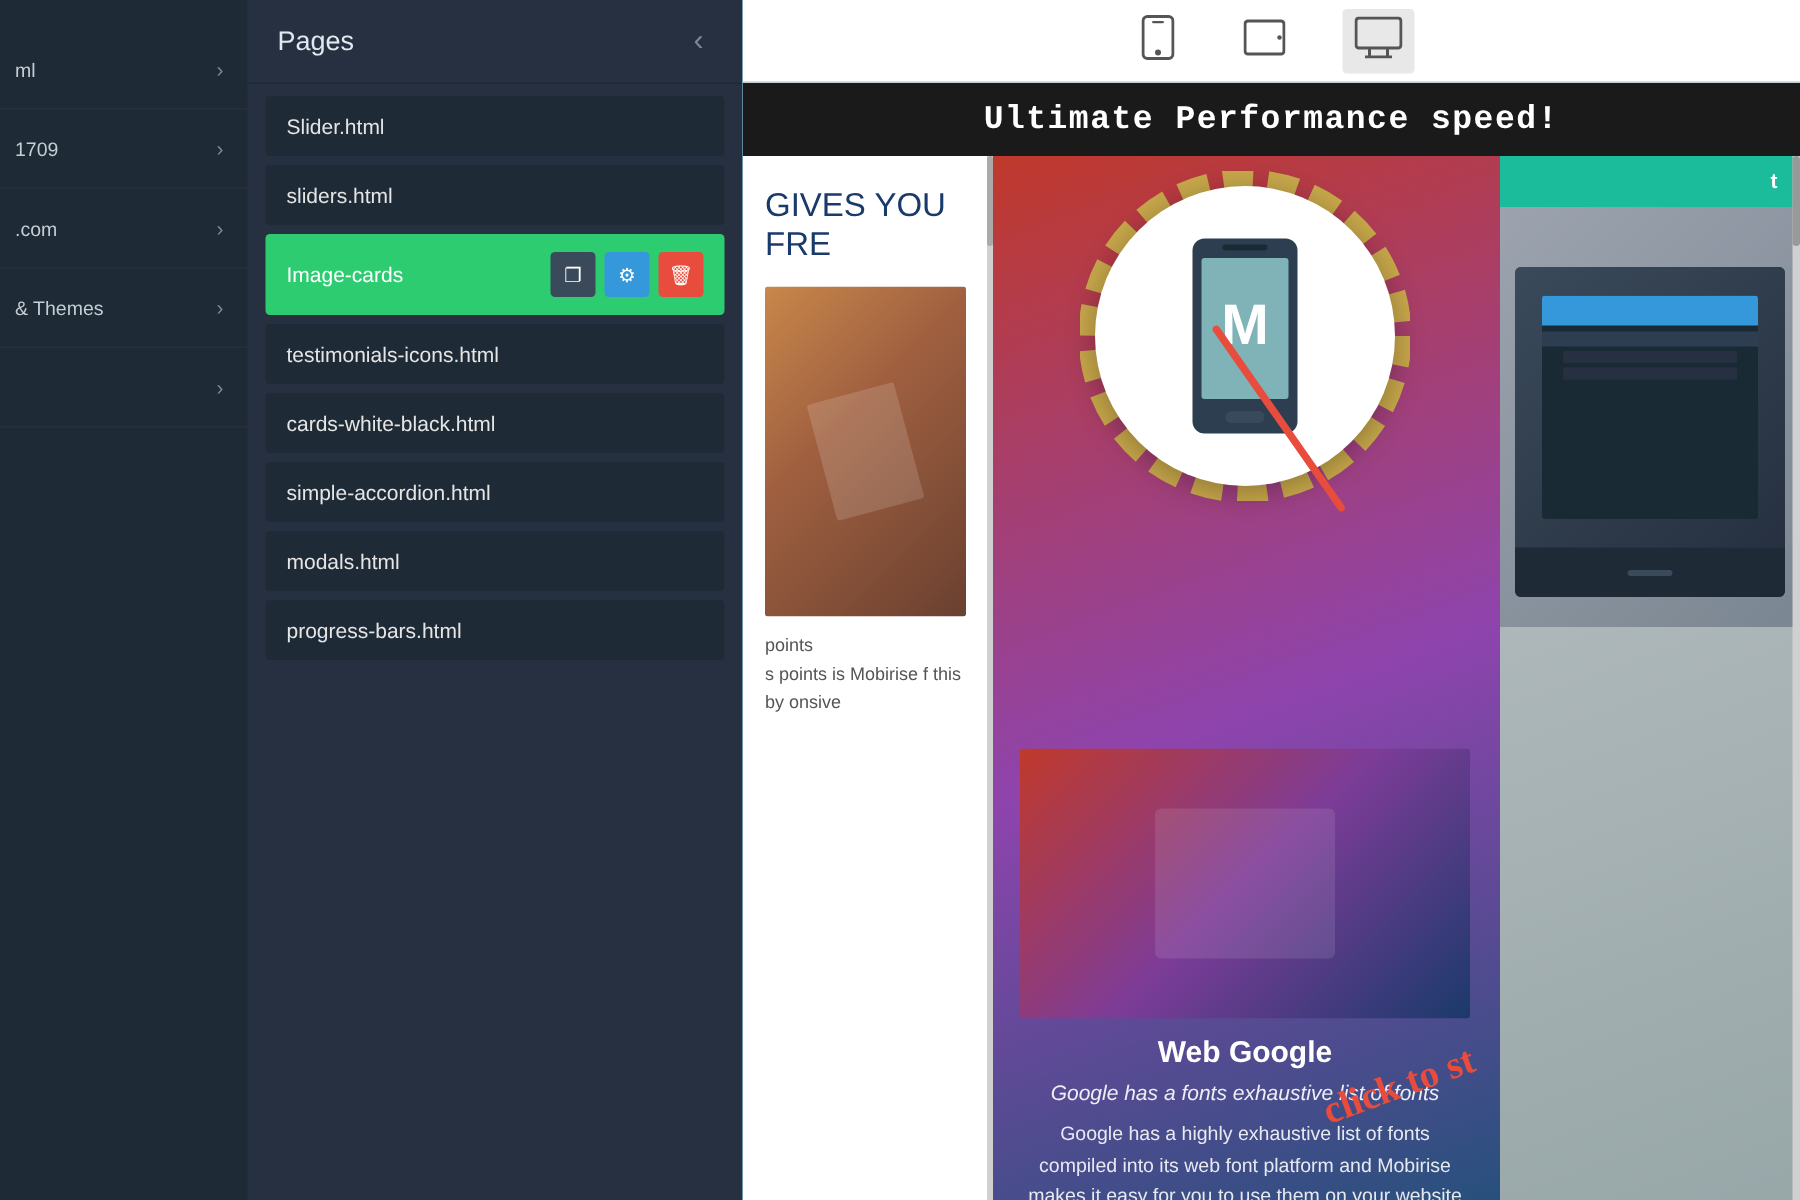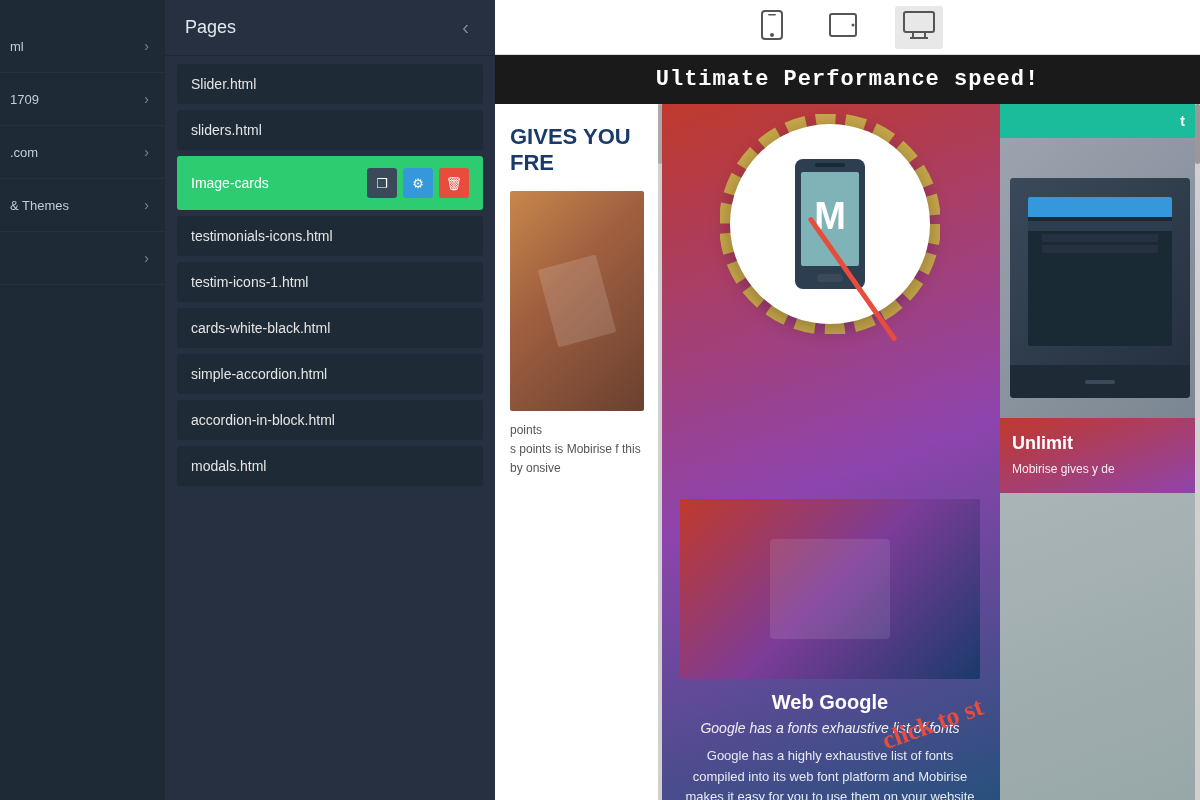--- a/index.html
+++ b/index.html
@@ -246,40 +246,37 @@
         <button class="page-action-btn page-action-copy">❐</button>
         <button class="page-action-btn page-action-settings">⚙</button>
         <button class="page-action-btn page-action-delete">🗑</button>
       </div>
     </div>
 
     <div class="page-item">
       <span>testimonials-icons.html</span>
     </div>
 
-    <div class="page-item">
-      <span>testim-icons-1.html</span>
-    </div>
 
     <div class="page-item">
       <span>cards-white-black.html</span>
     </div>
 
     <div class="page-item">
       <span>simple-accordion.html</span>
     </div>
 
-    <div class="page-item">
-      <span>accordion-in-block.html</span>
-    </div>
 
     <div class="page-item">
       <span>modals.html</span>
     </div>
 
+    <div class="page-item">
+      <span>progress-bars.html</span>
+    </div>
 
 
   </div>
 </div>
 
 <div class="main-area">
 
   <div class="toolbar">
     <button class="device-btn">
       <svg width="22" height="30" viewBox="0 0 22 30">
@@ -307,21 +304,21 @@
   <div class="preview-area">
     <div class="preview-content">
 
       <div class="banner">
         <span style="font-family: 'Courier New', monospace; font-weight: bold;">Ultimate Performance speed!</span>
       </div>
 
       <div style="display:flex; height: 745px; position:relative;">
 
         <div style="width:165px; background:#fff; padding: 20px 15px; overflow:hidden; border-right: 1px solid #eee; flex-shrink:0;">
-          <div style="color:#1a3a6b; font-size:22px; font-weight:700; margin-bottom:15px;">GIVES YOU FRE</div>
+          <div style="color:#1a3a6b; font-size:22px; font-weight:400; margin-bottom:15px;">GIVES YOU FRE</div>
           <div style="width:100%; height:220px; background: linear-gradient(160deg, #c87941, #d4956b, #8a6a5a); border-radius:2px; overflow:hidden; margin-bottom:10px;">
 
             <div style="width:100%; height:100%; background:linear-gradient(135deg, #c8874a 0%, #a06040 40%, #6a4030 100%); display:flex; align-items:center; justify-content:center;">
               <div style="width:60px; height:80px; background:rgba(255,255,255,0.15); border-radius:2px; transform:rotate(-15deg);"></div>
             </div>
           </div>
           <div style="font-size:12px; color:#555; line-height:1.6;">
             <span>points</span><br>
             <span>s points is Mobirise f this by onsive</span>
           </div>
@@ -388,24 +385,20 @@
                   <div style="width:80%; height:8px; background:#263040; margin: 0 auto 3px;"></div>
                   <div style="width:80%; height:8px; background:#263040; margin: 0 auto;"></div>
                 </div>
               </div>
               <div style="width:100%; height:15%; background:#1e2a35; display:flex; align-items:center; justify-content:center;">
                 <div style="width:30px; height:4px; background:#3a4a5a; border-radius:2px;"></div>
               </div>
             </div>
           </div>
 
-          <div style="background:linear-gradient(160deg, #c0392b 0%, #8e44ad 100%); padding:15px 12px;">
-            <div style="font-size:18px; font-weight:800; color:#fff; margin-bottom:6px;">Unlimit</div>
-            <div style="font-size:12px; color:rgba(255,255,255,0.9); line-height:1.5;">Mobirise gives y de</div>
-          </div>
         </div>
 
         <div style="position:absolute; right:0; top:0; width:5px; height:100%; background:#d0d0d0;">
           <div style="width:5px; height:60px; background:#999; border-radius:3px; position:absolute; top:0;"></div>
         </div>
 
         <div style="position:absolute; left:163px; top:0; width:4px; height:100%; background:#d0d0d0; z-index:5;">
           <div style="width:4px; height:60px; background:#aaa; border-radius:2px;"></div>
         </div>
 

